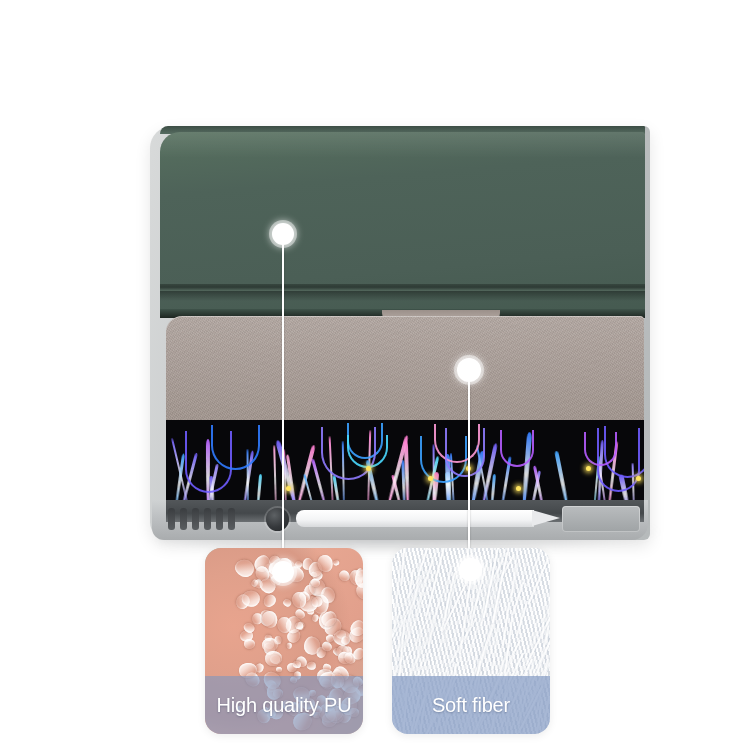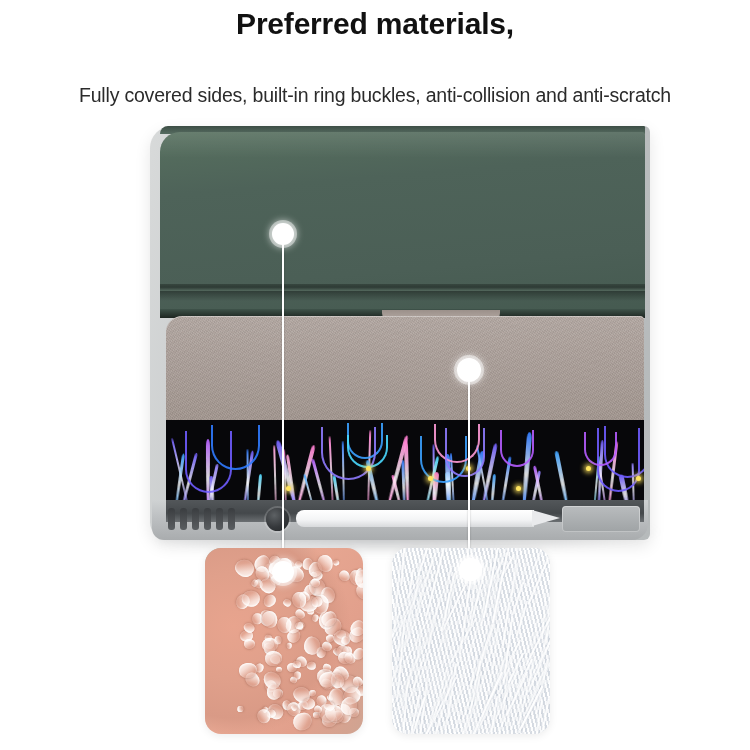--- a/index.html
+++ b/index.html
@@ -202,23 +202,21 @@
     text-shadow:0 1px 2px rgba(40,55,85,0.35);
   }
   #swatch-fiber .swatch-label{background:rgba(134,157,197,0.72);}
 </style>
 </head>
 <body>
 
 <div id="page">
 
   <div class="headline">
-    <span>Preferred materials,</span>
   </div>
-  <div class="subhead">Fully covered sides, built-in ring buckles, anti-collision and anti-scratch</div>
 
   <div class="product">
 
     <div class="device-shadow"></div>
     <div class="bumper"></div>
 
     <div class="cover-edge-top"></div>
     <div class="cover"></div>
     <div class="fold"></div>
     <div class="fold-shadow"></div>
@@ -450,20 +448,21 @@
         <div class="pellet" style="left: 59.7863px; top: 102.833px; width: 16.9678px; height: 14.9317px; transform: rotate(356.951deg);"></div>
         <div class="pellet" style="left: 147.95px; top: 101.042px; width: 11.5527px; height: 10.1664px; transform: rotate(305.883deg);"></div>
         <div class="pellet" style="left: 31.8165px; top: 157.851px; width: 6.40508px; height: 5.63647px; transform: rotate(271.631deg);"></div>
         <div class="pellet" style="left: 115.705px; top: 64.0055px; width: 15.8125px; height: 13.915px; transform: rotate(316.903deg);"></div>
         <div class="pellet" style="left: 60.8865px; top: 137.44px; width: 15.7071px; height: 13.8222px; transform: rotate(266.205deg);"></div>
         <div class="pellet" style="left: 148.661px; top: 22.5624px; width: 17.9556px; height: 15.8009px; transform: rotate(267.36deg);"></div>
         <div class="pellet" style="left: 55.4723px; top: 31.4705px; width: 15.6567px; height: 13.7779px; transform: rotate(209.255deg);"></div>
         <div class="pellet" style="left: 97.0985px; top: 150.337px; width: 12.9834px; height: 11.4254px; transform: rotate(167.446deg);"></div>
         <div class="pellet" style="left: 38.6507px; top: 74.9657px; width: 10.738px; height: 9.44946px; transform: rotate(209.769deg);"></div>
       </div>
+    <div class="swatch-label">High quality PU</div>
   </div>
 
   <div class="swatch" id="swatch-fiber">
     <div class="fiber-bg"></div>
     <div class="fiber-strands" id="fiber-strands" style="position: absolute; inset: 0px;">
         <div class="fiber-strand" style="left: 130.252px; top: 144.073px; height: 82.0531px; opacity: 0.39; transform: rotate(16.1011deg);"></div>
         <div class="fiber-strand" style="left: 24.8642px; top: 91.6947px; height: 33.3895px; opacity: 0.39; transform: rotate(25.3234deg);"></div>
         <div class="fiber-strand" style="left: 38.9417px; top: 149.983px; height: 36.5597px; opacity: 0.53; transform: rotate(9.34144deg);"></div>
         <div class="fiber-strand" style="left: 1.1262px; top: 105.388px; height: 45.1132px; opacity: 0.83; transform: rotate(25.0503deg);"></div>
         <div class="fiber-strand" style="left: 89.6893px; top: 153.619px; height: 33.34px; opacity: 0.64; transform: rotate(27.271deg);"></div>
@@ -626,18 +625,19 @@
         <div class="fiber-strand" style="left: 122.203px; top: -5.66474px; height: 54.0822px; opacity: 0.67; transform: rotate(7.86523deg);"></div>
         <div class="fiber-strand" style="left: 147.474px; top: -0.545353px; height: 60.4212px; opacity: 0.83; transform: rotate(23.2331deg);"></div>
         <div class="fiber-strand" style="left: 75.4198px; top: 67.4933px; height: 26.3409px; opacity: 0.65; transform: rotate(11.872deg);"></div>
         <div class="fiber-strand" style="left: 42.8306px; top: -8.80195px; height: 79.0944px; opacity: 0.92; transform: rotate(14.3067deg);"></div>
         <div class="fiber-strand" style="left: 38.3484px; top: 67.0196px; height: 32.2312px; opacity: 0.45; transform: rotate(9.43227deg);"></div>
         <div class="fiber-strand" style="left: 80.2449px; top: 150.668px; height: 70.0414px; opacity: 0.38; transform: rotate(4.06966deg);"></div>
         <div class="fiber-strand" style="left: 20.8656px; top: 16.0006px; height: 78.6668px; opacity: 0.43; transform: rotate(9.85468deg);"></div>
         <div class="fiber-strand" style="left: 97.7414px; top: -2.75343px; height: 73.8792px; opacity: 0.95; transform: rotate(11.4602deg);"></div>
         <div class="fiber-strand" style="left: 151.366px; top: 44.5599px; height: 45.5243px; opacity: 0.61; transform: rotate(4.15158deg);"></div>
       </div>
+    <div class="swatch-label">Soft fiber</div>
   </div>
 
   <div class="cdot" style="left:272px;top:561px;width:22px;height:22px;"></div>
   <div class="cdot" style="left:459px;top:558px;width:23px;height:23px;"></div>
 
 </div>
 
 </body></html>

